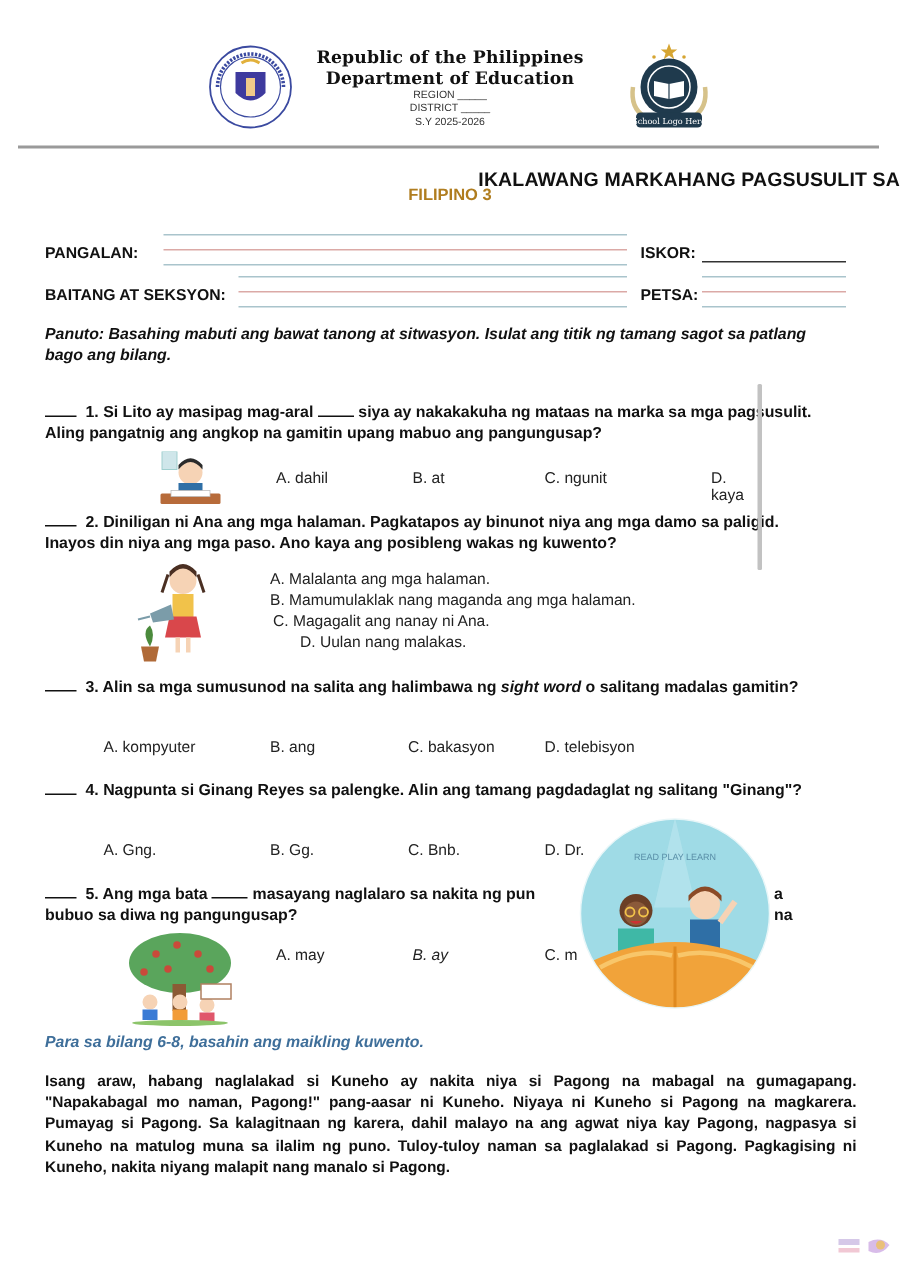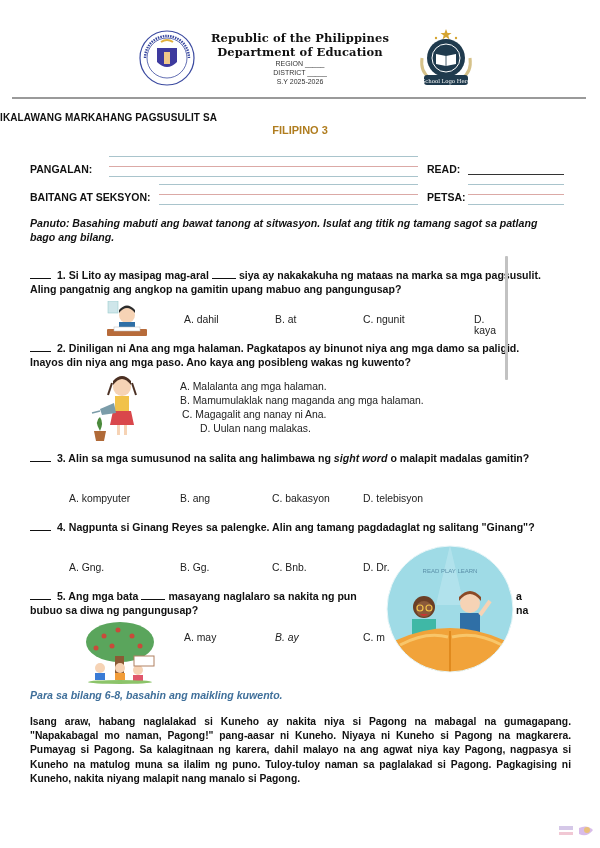--- a/index.html
+++ b/index.html
@@ -10,21 +10,21 @@
 
   
   .logo-left { position: absolute; left: 139px; top: 30px; width: 56px; height: 56px; }
   .logo-right { position: absolute; left: 416px; top: 28px; width: 60px; height: 62px; }
   .hdr-center { position: absolute; left: 200px; top: 31px; width: 200px; text-align: center; }
   .hdr-gothic { font-family: "DejaVu Serif", "Liberation Serif", serif; font-weight: bold; font-size: 11.5px; line-height: 14px; letter-spacing: 0.1px; color: #111; }
   .hdr-small { font-family: "Liberation Sans", sans-serif; font-size: 7px; line-height: 9px; color: #333; }
   .hdr-rule { position: absolute; left: 12px; top: 97px; width: 574px; height: 2px; background: #9a9a9a; }
 
   
-  .title1 { position: absolute; left: 0; top: 112px; width: 600px; text-align: left; font-family: "Liberation Sans", sans-serif; font-weight: bold; font-size: 10px; letter-spacing: 0.1px; color: #111; }
+  .title1 { position: absolute; left: 0; top: 112px; width: 600px; text-align: right; font-family: "Liberation Sans", sans-serif; font-weight: bold; font-size: 13px; letter-spacing: 0.1px; color: #111; }
   .title2 { position: absolute; left: 0; top: 124px; width: 600px; text-align: center; font-family: "Liberation Sans", sans-serif; font-weight: bold; font-size: 11px; color: #b07d1f; }
 
   
   .flabel { position: absolute; font-family: "Liberation Sans", sans-serif; font-weight: bold; font-size: 10.5px; color: #111; }
   .guide { position: absolute; }
   .guide .l { position: absolute; left: 0; right: 0; height: 1px; }
   .guide .t { top: 0; background: #a9c4cc; }
   .guide .m { top: 10px; background: #dba9a6; }
   .guide .b { top: 20px; background: #a9c4cc; }
   .uline { position: absolute; height: 1px; background: #333; }
@@ -88,21 +88,21 @@
 
   <div class="title1">IKALAWANG MARKAHANG PAGSUSULIT SA</div>
   <div class="title2">FILIPINO 3</div>
 
   <div class="flabel" style="left:30px; top:163px;">PANGALAN:</div>
   <div class="guide" style="left:109px; top:156px; width:309px; height:22px;">
     <div class="l t"></div>
       <div class="l m"></div>
       <div class="l b"></div>
   </div>
-  <div class="flabel" style="left:427px; top:163px;">READ:</div>
+  <div class="flabel" style="left:427px; top:163px;">ISKOR:</div>
   <div class="uline" style="left:468px; top:174px; width:96px;"></div>
 
   <div class="flabel" style="left:30px; top:191px;">BAITANG AT SEKSYON:</div>
   <div class="guide" style="left:159px; top:184px; width:259px; height:22px;">
     <div class="l t"></div>
       <div class="l m"></div>
       <div class="l b"></div>
   </div>
   <div class="flabel" style="left:427px; top:191px;">PETSA:</div>
   <div class="guide" style="left:468px; top:184px; width:96px; height:22px;">
@@ -153,21 +153,21 @@
   <div class="opt" style="left:180px; top:381px;">A. Malalanta ang mga halaman.</div>
   <div class="opt" style="left:180px; top:395px;">B. Mamumulaklak nang maganda ang mga halaman.</div>
   <div class="opt" style="left:182px; top:409px;">C. Magagalit ang nanay ni Ana.</div>
   <div class="opt" style="left:180px; top:423px;padding-left:20px;">D. Uulan nang malakas.</div>
 
   <div class="txt b" style="left:30px; top:451px; width:520px;">
     <span class="blank"></span>
     <span>3.</span>
     <span>Alin sa mga sumusunod na salita ang halimbawa ng</span>
     <span class="it">sight word</span>
-    <span>o malapit madalas gamitin?</span>
+    <span>o salitang madalas gamitin?</span>
   </div>
   <div class="opt" style="left:69px; top:493px;">A. kompyuter</div>
   <div class="opt" style="left:180px; top:493px;">B. ang</div>
   <div class="opt" style="left:272px; top:493px;">C. bakasyon</div>
   <div class="opt" style="left:363px; top:493px;">D. telebisyon</div>
 
   <div class="txt b" style="left:30px; top:520px; width:520px;">
     <span class="blank"></span>
     <span>4.</span>
     <span>Nagpunta si Ginang Reyes sa palengke. Alin ang tamang pagdadaglat ng salitang "Ginang"?</span>

